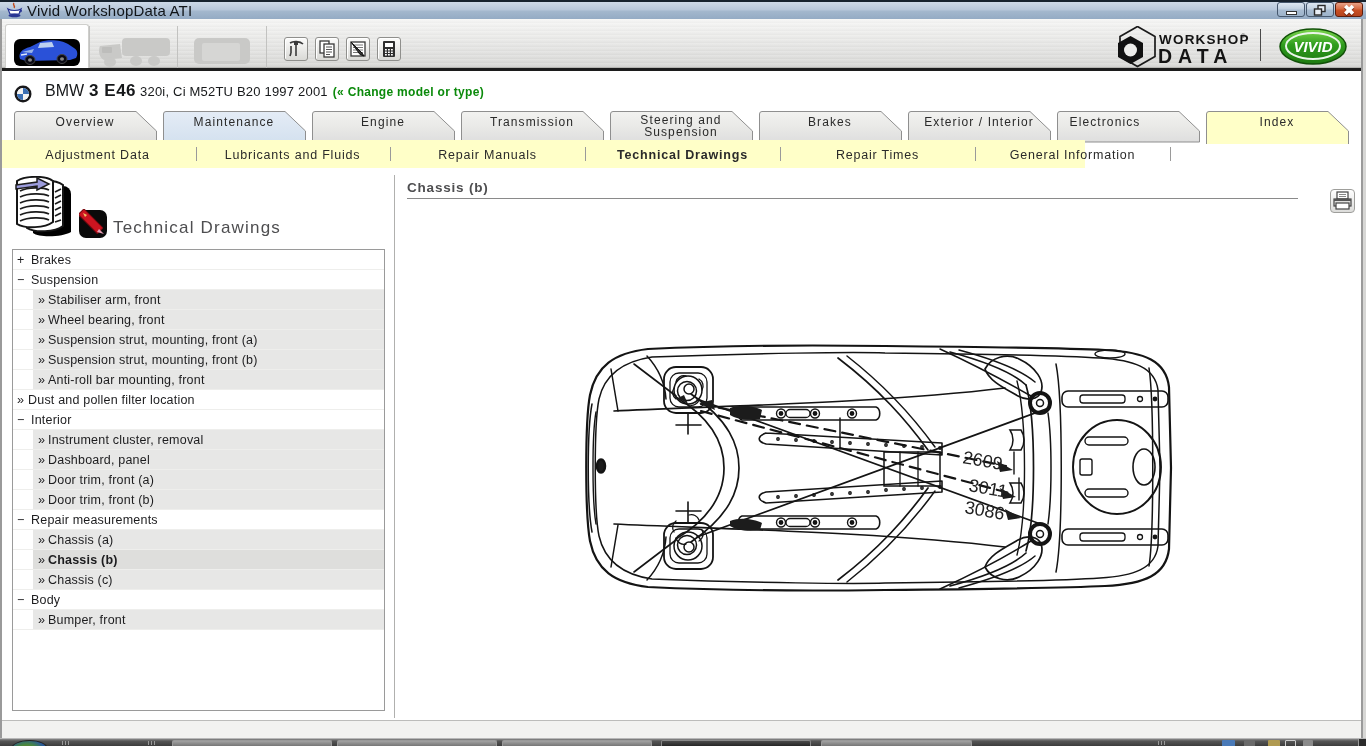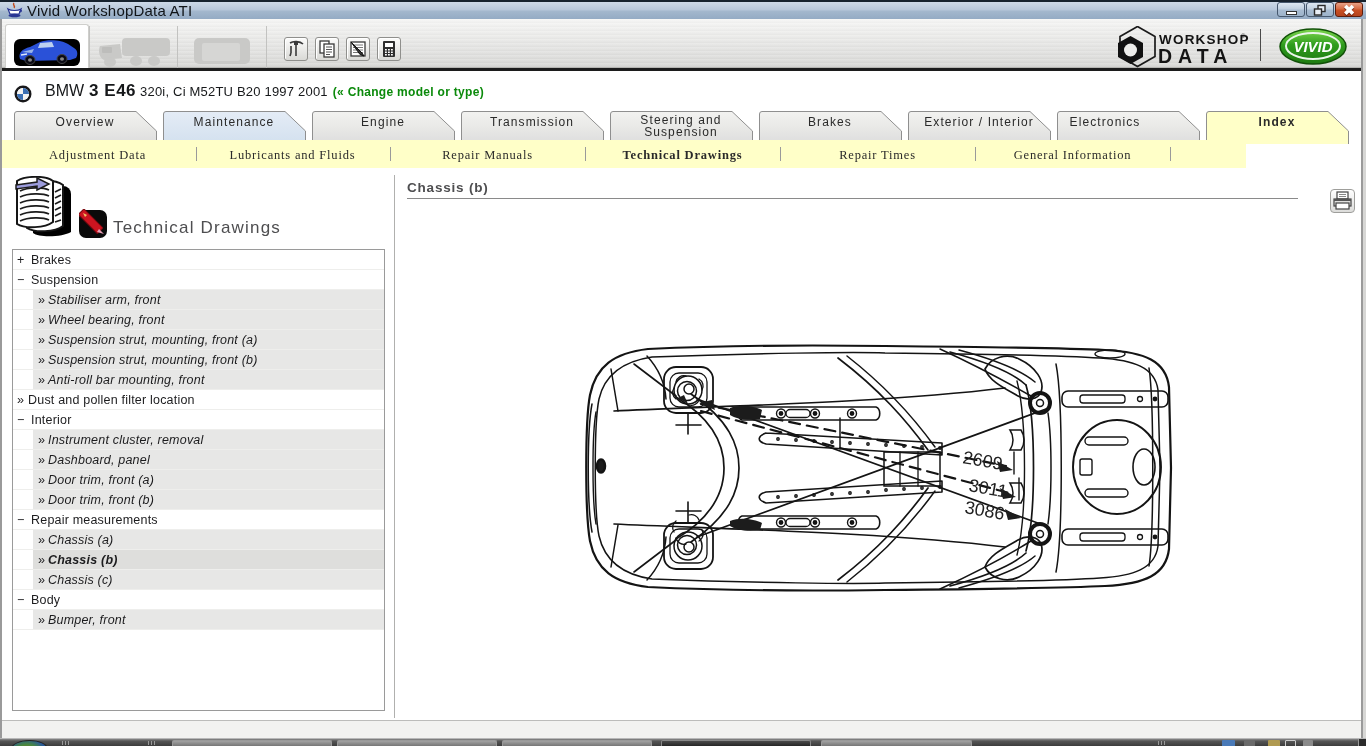--- a/index.html
+++ b/index.html
@@ -40,34 +40,34 @@
 #vehiclerow { left:0; top:71px; width:1366px; height:39px; background:#fff; }
 #vehtext { left:45px; top:81px; font-size:13px; color:#16181a; white-space:nowrap; }
 #vehtext b.model { font-size:17px; font-weight:bold; letter-spacing:0.5px; }
 #vehgreen { color:#0b8a0b; font-weight:bold; font-size:12px; letter-spacing:0.3px; }
 
 
 #tabrow { left:0; top:110px; width:1118px; height:32px; }
 .tabtext { position:absolute; width:142px; text-align:center; top:4px; font-size:12px;
   color:#2a2a2a; letter-spacing:1.1px; line-height:12px; }
 
-#subtabs { left:0; top:140px; width:1246px; height:28px; background:#ffffc8;font-family:Liberation Serif, serif; }
+#subtabs { left:0; top:140px; width:1085px; height:28px; background:#ffffc8; }
 .subtab { position:absolute; top:8px; width:195px; text-align:center; font-size:12.5px;
   color:#2a2a2a; letter-spacing:0.8px; }
 .subdiv { position:absolute; top:7px; width:1px; height:14px; background:#9a9a9a; }
 
 
 #leftlist { left:12px; top:249px; width:373px; height:462px; border:1px solid #9a9a9a; background:#fff; }
 .row { position:absolute; left:0; width:371px; height:20px; font-size:12.5px; color:#1c1c1e; border-bottom:1px solid #eeeeec; }
 .row .mk { position:absolute; left:4px; top:3px; }
 .row .lb { position:absolute; left:18px; top:3px; letter-spacing:0.2px; white-space:nowrap; }
 .rowsub { }
 .rowsub .bg { position:absolute; left:20px; top:0px; width:351px; height:19px; background:#e7e7e6; }
 .rowsub .mk { left:25px; }
-.rowsub .lb { left:35px;font-style:italic; }
+.rowsub .lb { left:35px; }
 #vsep { left:394px; top:175px; width:1px; height:543px; background:#b0b0ae; }
 #hdrttl { left:407px; top:180px; font-size:13.5px; font-weight:bold; color:#4e4e50; letter-spacing:0.8px; }
 #hdrline { left:407px; top:198px; width:891px; height:1px; background:#8a8a8a; }
 #printbtn { left:1330px; top:189px; width:25px; height:24px; border:1px solid #9e9e9b;
   border-radius:4px; background:linear-gradient(#ffffff, #dcdcda); }
 
 
 #statusbar { left:0; top:720px; width:1366px; height:18px; background:#f2f2f0; border-top:1px solid #bcbcba; }
 #statustext { left:0; top:723px; width:1366px; text-align:center; font-size:11px; color:#b2b2b0; letter-spacing:0.1px; }
 #taskbar { left:0; top:738px; width:1366px; height:8px; border-top:1px solid #b8b8b8;
@@ -251,21 +251,21 @@
       </g>
     </svg>
     <div class="tabtext" style="left:14px;top:6px;">Overview</div>
     <div class="tabtext" style="left:163px;top:6px;">Maintenance</div>
     <div class="tabtext" style="left:312px;top:6px;">Engine</div>
     <div class="tabtext" style="left:461px;top:6px;">Transmission</div>
     <div class="tabtext" style="left:610px;top:4px;">Steering and<br>Suspension</div>
     <div class="tabtext" style="left:759px;top:6px;">Brakes</div>
     <div class="tabtext" style="left:908px;top:6px;">Exterior / Interior</div>
     <div class="tabtext" style="left:1034px;top:6px;">Electronics</div>
-    <div class="tabtext" style="left:1206px;top:6px;font-weight:bold;text-align:center;">Index</div>
+    <div class="tabtext" style="left:1206px;top:6px;font-weight:normal;text-align:center;">Index</div>
   </div>
   <div class="abs" id="subtabs">
     <div class="subtab" style="left:0px;">Adjustment Data</div>
     <div class="subtab" style="left:195px;">Lubricants and Fluids</div>
     <div class="subtab" style="left:390px;">Repair Manuals</div>
     <div class="subtab" style="left:585px;font-weight:bold;">Technical Drawings</div>
     <div class="subtab" style="left:780px;">Repair Times</div>
     <div class="subtab" style="left:975px;">General Information</div>
     <div class="subdiv" style="left:196px;"></div>
     <div class="subdiv" style="left:390px;"></div>

